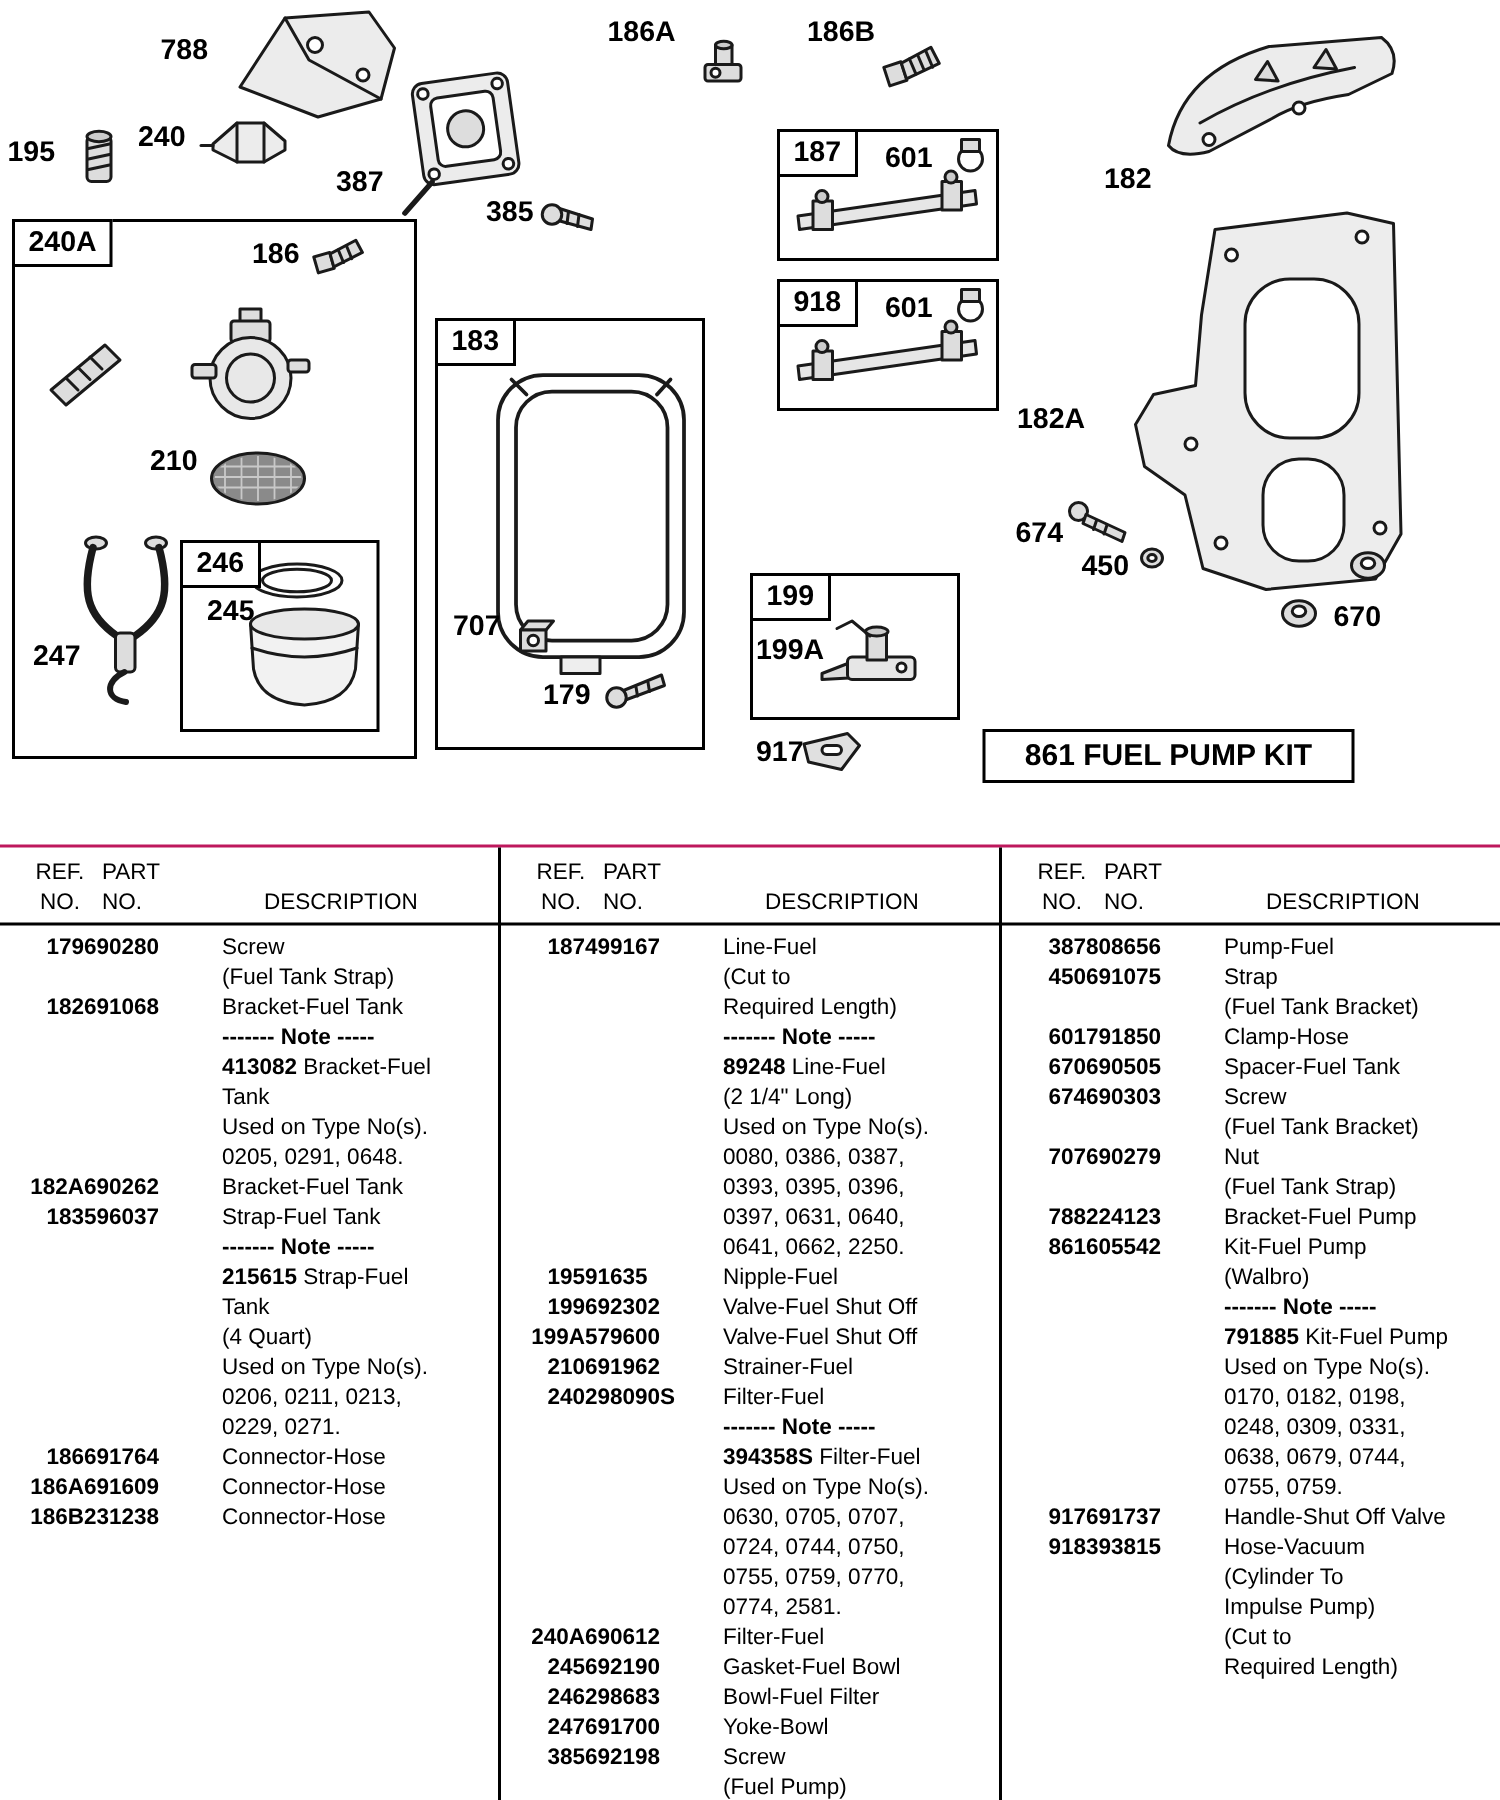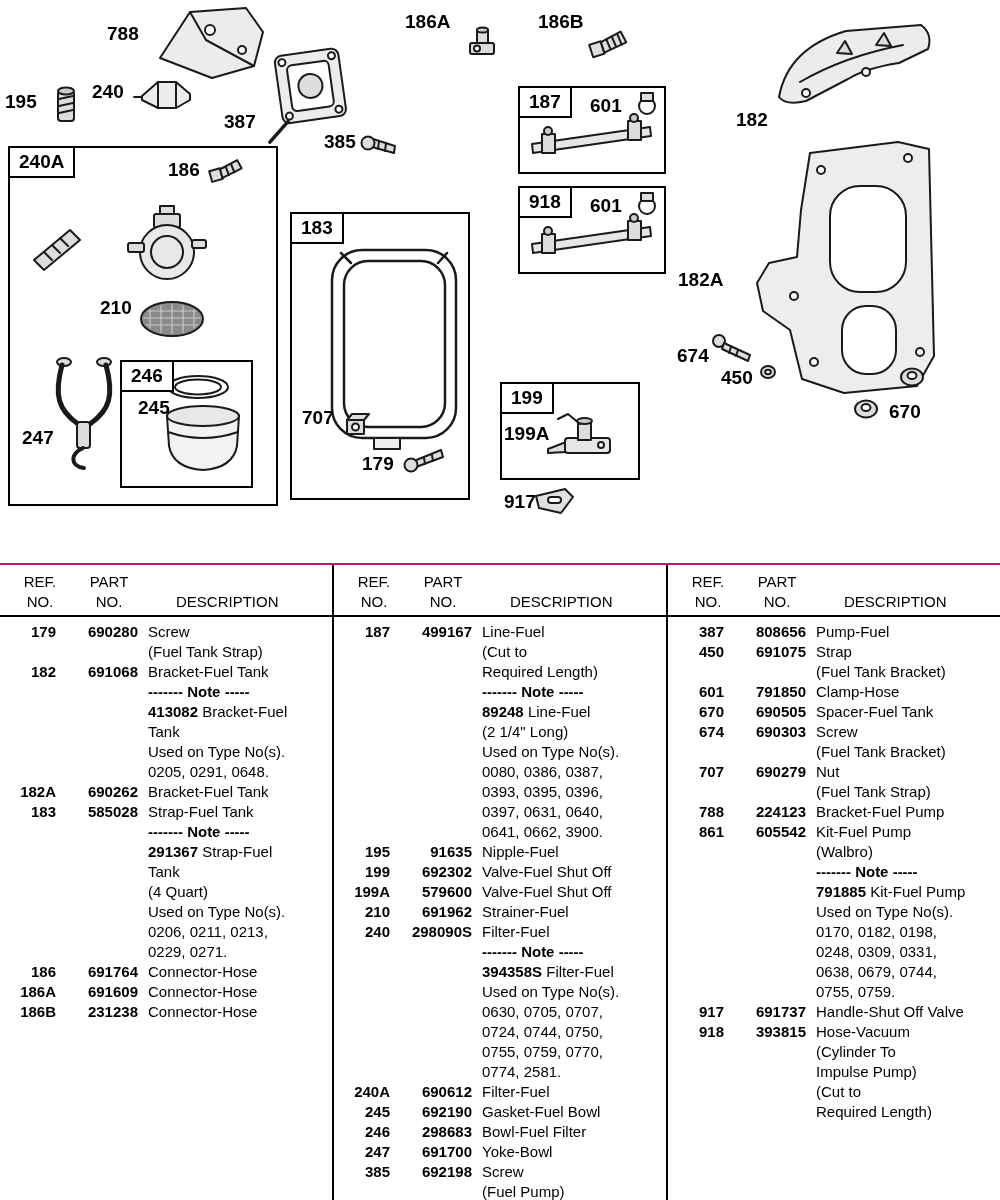--- a/index.html
+++ b/index.html
@@ -24,26 +24,26 @@
   
   .table-area {
     width:1000px; height:657px; border-top:2px solid #be185d;
     display:flex; font-size:15px; line-height:20px;margin-top:20px;
   }
   .tcol { flex:1 1 0; height:100%; overflow:hidden; }
   .tcol + .tcol { border-left:2px solid #000; }
   .thead { padding:7px 0 3px; border-bottom:2px solid #000; }
   .hrow { display:flex; padding-left:12px; }
   .hcell-ref  { width:56px; text-align:center; flex:none; }
-  .hcell-part { width:82px; text-align:center; flex:none; }
+  .hcell-part { width:82px; flex:none; }
   .hcell-desc { padding-left:26px; }
   .tbody { padding-top:5px; }
   .trow { display:flex; align-items:flex-start; }
   .c-ref  { width:56px; text-align:right; font-weight:700; flex:none; }
-  .c-part { width:82px; text-align:right; font-weight:700; flex:none; }
+  .c-part { width:82px; font-weight:700; flex:none; }
   .c-desc { padding-left:10px; flex:1; min-width:0; }
   .dline  { white-space:nowrap; }
   .dline b { font-weight:700; }
 </style>
 </head>
 <body>
 
 <div class="page">
 
   <div class="diagram">
@@ -295,20 +295,21 @@
     <div class="dlabel" style="left:138px;top:396px">245</div>
     <div class="dlabel" style="left:889px;top:400px">670</div>
     <div class="dlabel" style="left:302px;top:406px">707</div>
     <div class="dlabel" style="left:22px;top:426px">247</div>
     <div class="dlabel" style="left:362px;top:452px">179</div>
     <div class="dlabel" style="left:590px;top:94px">601</div>
     <div class="dlabel" style="left:590px;top:194px">601</div>
     <div class="dlabel" style="left:504px;top:422px">199A</div>
     <div class="dlabel" style="left:504px;top:490px">917</div>
 
+    <div class="kit-box" style="left:655px;top:486px;width:248px;height:36px">861 FUEL PUMP KIT</div>
   </div>
 
   <div class="table-area">
 
     <div class="tcol">
       <div class="thead">
         <div class="hrow">
           <span class="hcell-ref">REF.</span>
           <span class="hcell-part">PART</span>
           <span class="hcell-desc"></span>
@@ -342,25 +343,25 @@
           </div>
           <div class="trow">
             <span class="c-ref">182A</span>
             <span class="c-part">690262</span>
             <div class="c-desc">
               <div class="dline">Bracket-Fuel Tank</div>
             </div>
           </div>
           <div class="trow">
             <span class="c-ref">183</span>
-            <span class="c-part">585028</span>
+            <span class="c-part">596037</span>
             <div class="c-desc">
               <div class="dline">Strap-Fuel Tank</div>
               <div class="dline"><b>------- Note -----</b></div>
-              <div class="dline"><b>291367</b> Strap-Fuel</div>
+              <div class="dline"><b>215615</b> Strap-Fuel</div>
               <div class="dline">Tank</div>
               <div class="dline">(4 Quart)</div>
               <div class="dline">Used on Type No(s).</div>
               <div class="dline">0206, 0211, 0213,</div>
               <div class="dline">0229, 0271.</div>
             </div>
           </div>
           <div class="trow">
             <span class="c-ref">186</span>
             <span class="c-part">691764</span>
@@ -406,21 +407,21 @@
               <div class="dline">Line-Fuel</div>
               <div class="dline">(Cut to</div>
               <div class="dline">Required Length)</div>
               <div class="dline"><b>------- Note -----</b></div>
               <div class="dline"><b>89248</b> Line-Fuel</div>
               <div class="dline">(2 1/4" Long)</div>
               <div class="dline">Used on Type No(s).</div>
               <div class="dline">0080, 0386, 0387,</div>
               <div class="dline">0393, 0395, 0396,</div>
               <div class="dline">0397, 0631, 0640,</div>
-              <div class="dline">0641, 0662, 3900.</div>
+              <div class="dline">0641, 0662, 2250.</div>
             </div>
           </div>
           <div class="trow">
             <span class="c-ref">195</span>
             <span class="c-part">91635</span>
             <div class="c-desc">
               <div class="dline">Nipple-Fuel</div>
             </div>
           </div>
           <div class="trow">

